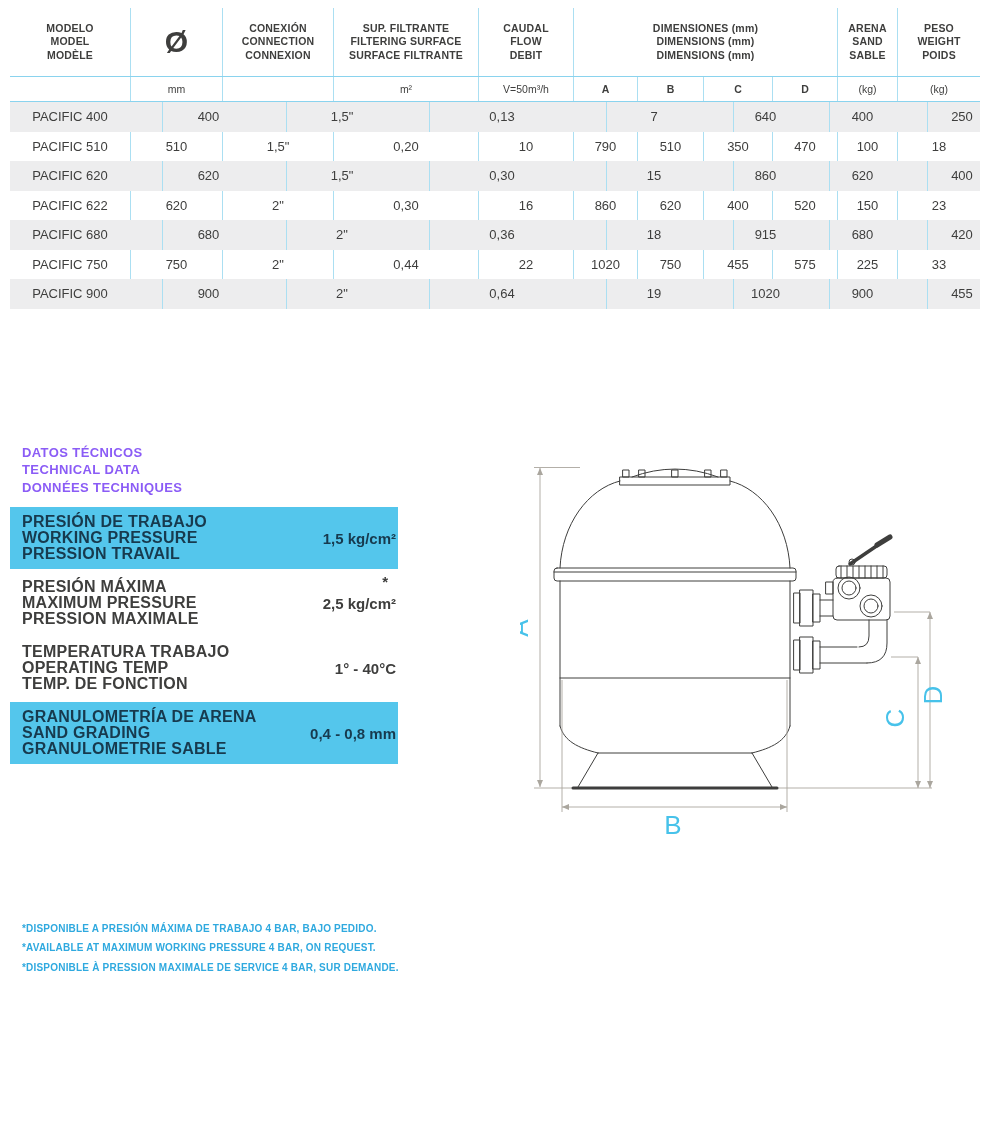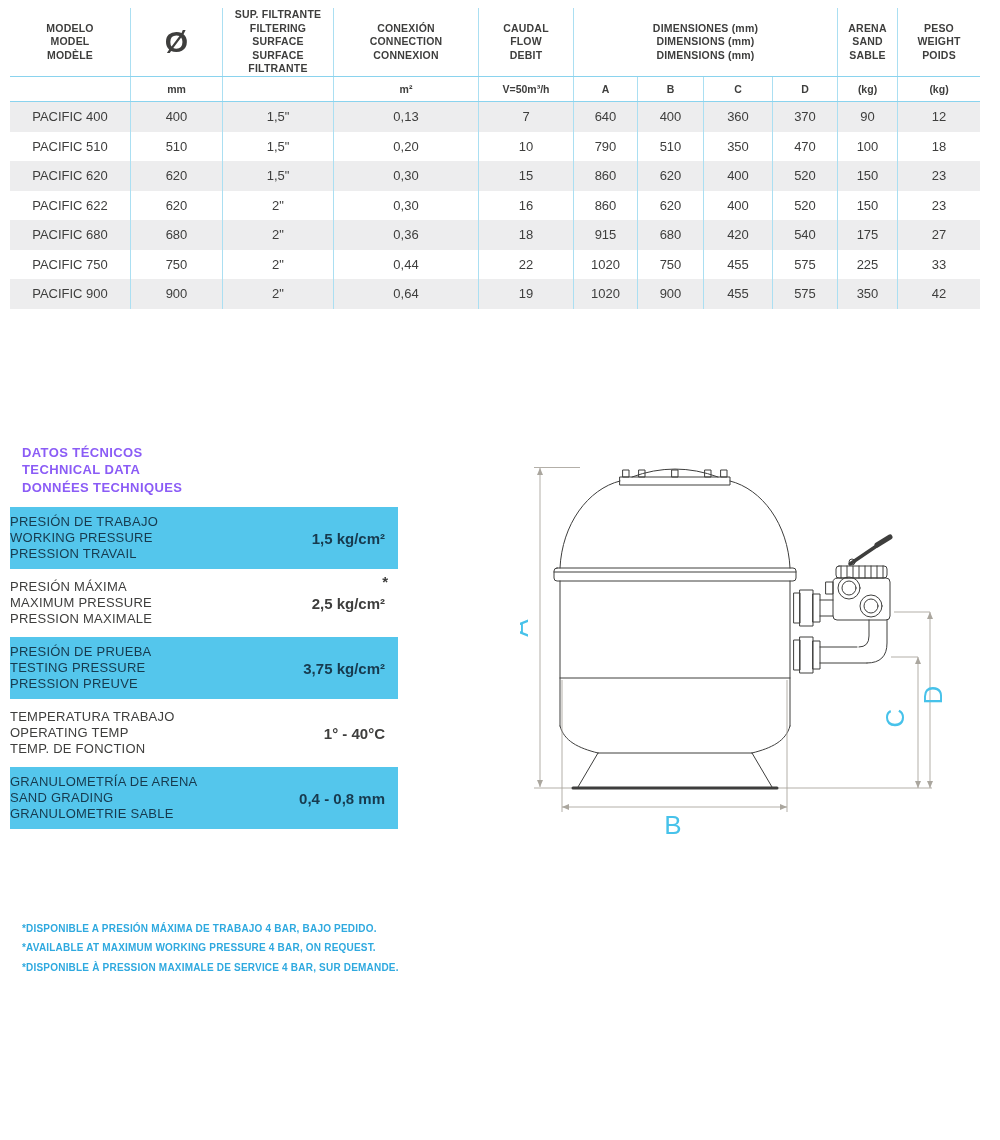--- a/index.html
+++ b/index.html
@@ -12,37 +12,37 @@
   .t-row { display:grid; }
   .cols8  { grid-template-columns:120px 92px 111px 145px 95px 264px 60px 83px; }
   .cols11 { grid-template-columns:120px 92px 111px 145px 95px 64px 66px 69px 65px 60px 83px; }
   .t-row > div { display:flex; flex-direction:column; align-items:center; justify-content:center;
     text-align:center; min-width:0; }
   .t-row.cols8 > div + div, .t-row.cols11 > div + div { border-left:1px solid #abdff2; }
   .head-row { height:68px; }
   .head-row > div { font-size:10.5px; line-height:13.5px; font-weight:700; letter-spacing:.2px; }
   .diam-symbol { font-size:30px; font-weight:700; line-height:30px; }
   .units-row { height:26px; border-top:1px solid #8ad3ee; border-bottom:1px solid #8ad3ee; }
-  .units-row > div { font-size:10.5px; font-weight:700; }
+  .units-row > div { font-size:10.5px; font-weight:400; }
   .units-row > div.unit-dim { font-weight:700; }
   .data-row { height:29.5px; }
   .data-row > div { font-size:13px; font-weight:400; }
-  .data-row.alt { background:#ededee; }
+  .data-row.alt { background:#ededee;gap:32px; }
 
   
   .tech-heading { position:absolute; left:22px; top:444px; font-size:13px; line-height:17.3px;
     font-weight:700; letter-spacing:.4px; color:#8b5cf6; }
   .tech-rows { position:absolute; left:10px; top:507px; width:388px; }
   .tech-row { position:relative; width:388px; height:62px; margin-bottom:3px;
     display:flex; align-items:center; justify-content:space-between; }
   .tech-row.highlight { background:#54c6ec; color:#173a4e; }
   .tech-row.plain { background:transparent; color:#3e3e3d; }
-  .tech-labels { padding-left:0; font-size:13px; line-height:16.3px; font-weight:400;
+  .tech-labels { padding-left:12px; font-size:16px; line-height:16.3px; font-weight:700;
     letter-spacing:.25px; }
-  .tech-value { padding-right:13px; font-size:15px; font-weight:700; white-space:nowrap; }
+  .tech-value { padding-right:2px; font-size:15px; font-weight:700; white-space:nowrap; }
   .tech-note-marker { position:absolute; top:1px; right:10px; font-size:15px; font-weight:700;
     color:#3e3e3d; }
 
   
   .footnotes { position:absolute; left:22px; top:919px; font-size:10px; line-height:19.3px;
     font-weight:700; letter-spacing:.2px; color:#2fa9df; }
 
   
   .diagram { position:absolute; left:520px; top:440px; width:470px; height:420px; }
   .draw { stroke:#3e3e3d; fill:none; stroke-width:1; stroke-linejoin:round; stroke-linecap:round; }
@@ -61,28 +61,28 @@
     <div class="t-row head-row cols8">
       <div>
         <span>MODELO</span>
         <span>MODEL</span>
         <span>MODÈLE</span>
       </div>
       <div>
         <span class="diam-symbol">Ø</span>
       </div>
       <div>
+        <span>CONEXIÓN</span>
+        <span>CONNECTION</span>
+        <span>CONNEXION</span>
+      </div>
+      <div>
         <span>SUP. FILTRANTE</span>
         <span>FILTERING SURFACE</span>
         <span>SURFACE FILTRANTE</span>
-      </div>
-      <div>
-        <span>CONEXIÓN</span>
-        <span>CONNECTION</span>
-        <span>CONNEXION</span>
       </div>
       <div>
         <span>CAUDAL</span>
         <span>FLOW</span>
         <span>DEBIT</span>
       </div>
       <div>
         <span>DIMENSIONES (mm)</span>
         <span>DIMENSIONS (mm)</span>
         <span>DIMENSIONS (mm)</span>
@@ -114,21 +114,21 @@
     </div>
 
     <div class="t-row data-row alt cols11">
       <div>PACIFIC 400</div>
       <div>400</div>
       <div>1,5"</div>
       <div>0,13</div>
       <div>7</div>
       <div>640</div>
       <div>400</div>
-      <div>360</div>
+      <div>250</div>
       <div>370</div>
       <div>90</div>
       <div>12</div>
     </div>
     <div class="t-row data-row cols11">
       <div>PACIFIC 510</div>
       <div>510</div>
       <div>1,5"</div>
       <div>0,20</div>
       <div>10</div>
@@ -223,28 +223,20 @@
     </div>
     <div class="tech-row plain">
       <span class="tech-note-marker">*</span>
       <div class="tech-labels">
         <div>PRESIÓN MÁXIMA</div>
         <div>MAXIMUM PRESSURE</div>
         <div>PRESSION MAXIMALE</div>
       </div>
       <div class="tech-value">2,5 kg/cm²</div>
     </div>
-    <div class="tech-row highlight">
-      <div class="tech-labels">
-        <div>PRESIÓN DE PRUEBA</div>
-        <div>TESTING PRESSURE</div>
-        <div>PRESSION PREUVE</div>
-      </div>
-      <div class="tech-value">3,75 kg/cm²</div>
-    </div>
     <div class="tech-row plain">
       <div class="tech-labels">
         <div>TEMPERATURA TRABAJO</div>
         <div>OPERATING TEMP</div>
         <div>TEMP. DE FONCTION</div>
       </div>
       <div class="tech-value">1° - 40°C</div>
     </div>
     <div class="tech-row highlight">
       <div class="tech-labels">

